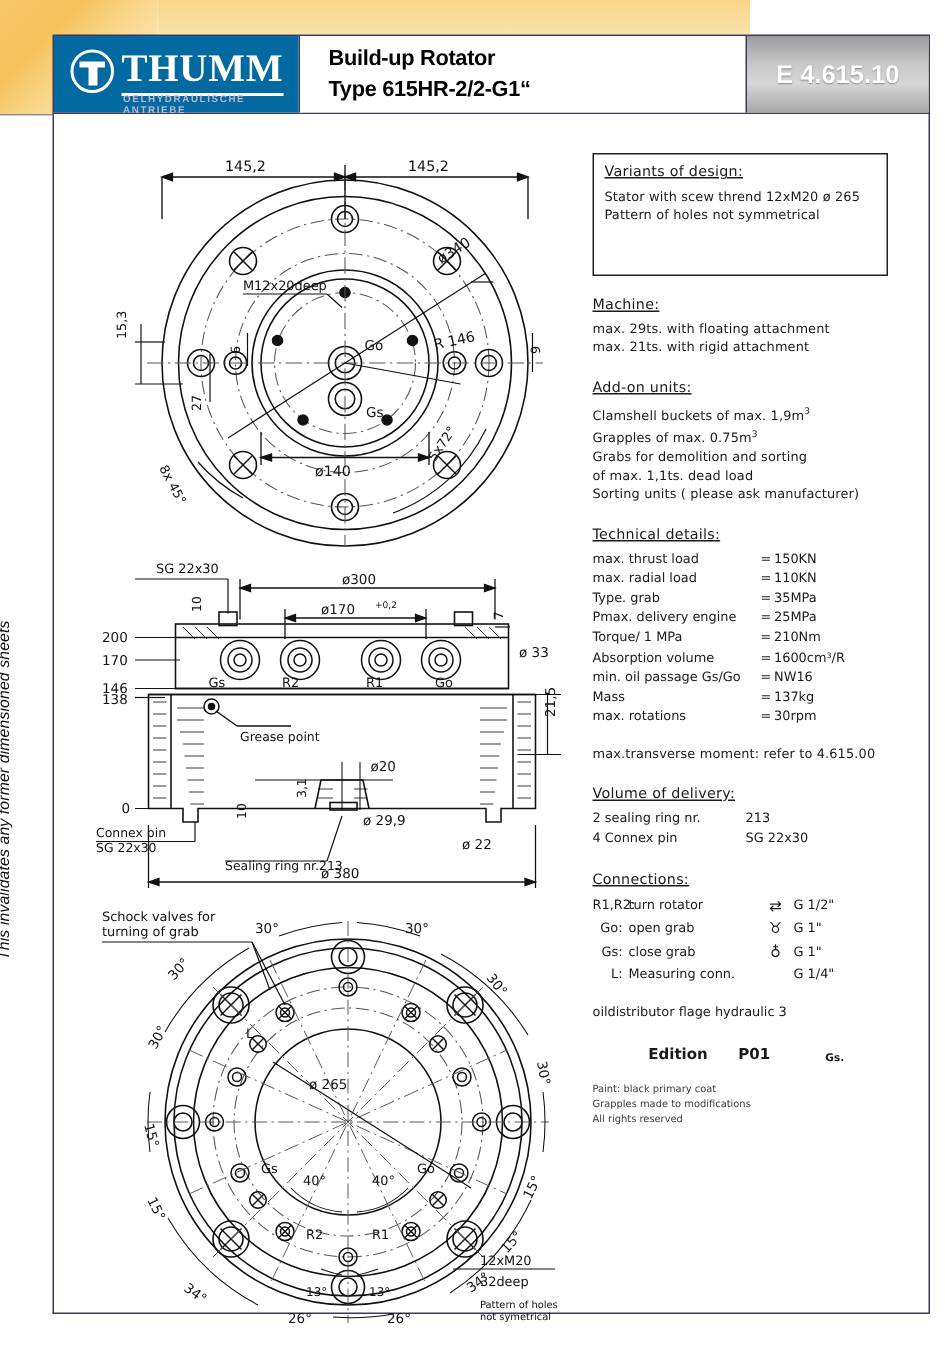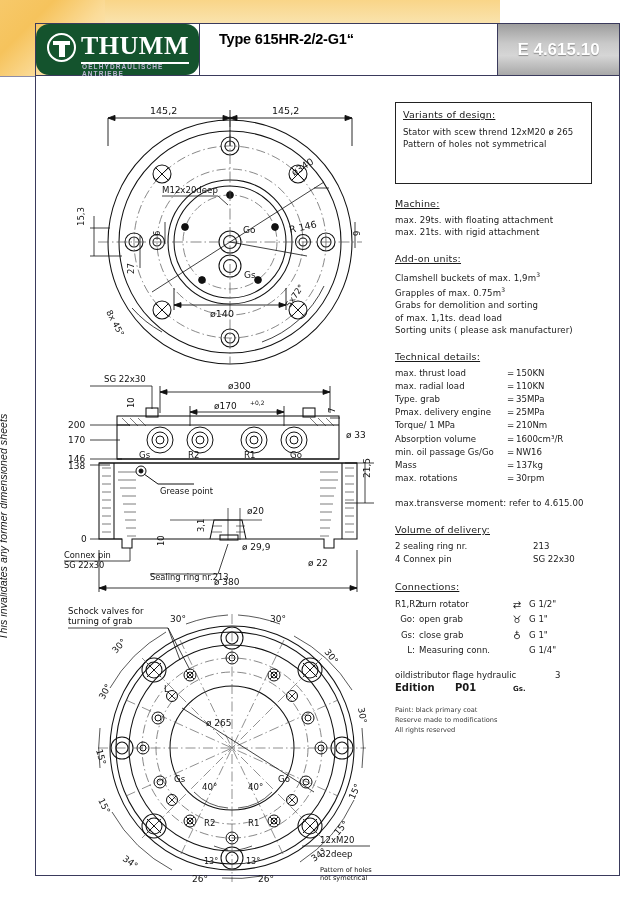--- a/index.html
+++ b/index.html
@@ -33,23 +33,23 @@
 
   
   .header {
     position: absolute; left: 35px; top: 23px;
     width: 585px; height: 53px;
     display: flex;
     border: 1px solid #3a3a5c;
   }
   .header-logo {
     width: 163px; height: 100%;
-    background: #14532d;
+    background: #0369a1;
     position: relative;
-    display: flex; align-items: center; border-radius: 13px;
+    display: flex; align-items: center;
   }
   .logo-mark {
     position: absolute; left: 11px; top: 9px;
     width: 29px; height: 29px;
     border: 2px solid #ffffff;
     border-radius: 50%;
   }
   .logo-mark::before {
     content: "";
     position: absolute; left: 4px; top: 6px;
@@ -148,33 +148,33 @@
   .blk .hd { margin-bottom: 5px; }
   sup { font-size: 6px; vertical-align: super; }
 
   .specrow { display: flex; font-size: 8.6px; line-height: 13.2px;
              font-family: "DejaVu Sans", sans-serif; }
   .specrow .k { width: 112px; }
   .specrow .e { width: 9px; }
   .specrow .v { flex: 1; }
 
   .delrow { display: flex; font-size: 8.6px; line-height: 13.4px;
-            font-family: "DejaVu Sans", sans-serif; gap: 36px; }
+            font-family: "DejaVu Sans", sans-serif; }
   .delrow .k { width: 102px; }
 
   .connrow { display: flex; align-items: center;
              font-size: 8.6px; line-height: 15.5px;
              font-family: "DejaVu Sans", sans-serif; }
   .connrow .ck { width: 24px; text-align: right; padding-right: 4px; }
   .connrow .cd { width: 86px; }
   .connrow .sym { width: 24px; text-align: center; font-size: 10px; }
   .connrow .cv { width: 50px; }
 
-  .editionrow { display:flex; font-size: 10px; font-weight: bold; 
-                font-family: "DejaVu Sans", sans-serif;}
+  .editionrow { display:flex; font-size: 10px; font-weight: bold; margin-top: 16px;
+                font-family: "DejaVu Sans", sans-serif; justify-content: center;}
   .editionrow .a { width: 60px; }
   .editionrow .b { width: 58px; }
   .editionrow .c { font-size: 7px; font-weight: bold; padding-top: 3px;}
 
   .fineprint { margin-top: 12px; }
   .fineprint div { font-size: 6.6px; line-height: 10px; color: #3a3a3a;
                    font-family: "DejaVu Sans", sans-serif; }
 
   
   .dwg { position: absolute; color: #111; }
@@ -192,20 +192,21 @@
   <div class="gold-block-right"></div>
   <div class="gold-underline"></div>
 
   <div class="header">
     <div class="header-logo">
       <div class="logo-mark"></div>
       <div class="logo-word">THUMM</div>
       <div class="logo-sub">OELHYDRAULISCHE ANTRIEBE</div>
     </div>
     <div class="header-title">
+      <div class="line">Build-up Rotator</div>
       <div class="line">Type 615HR-2/2-G1“</div>
     </div>
     <div class="header-code">E 4.615.10</div>
   </div>
 
   <div class="sheet"></div>
 
   <div class="vert-note">This invalidates any former dimensioned sheets</div>
 
   <div class="dwg" style="left:62px; top:96px;text-align:center;">
@@ -764,18 +765,18 @@
     </div>
 
     <div class="editionrow">
       <div class="a">Edition</div>
       <div class="b">P01</div>
       <div class="c">Gs.</div>
     </div>
 
     <div class="fineprint">
       <div>Paint: black primary coat</div>
-      <div>Reserve made to modifications</div>
+      <div>Grapples made to modifications</div>
       <div>All rights reserved</div>
     </div>
 
   </div>
 </div>
 
 </body></html>

